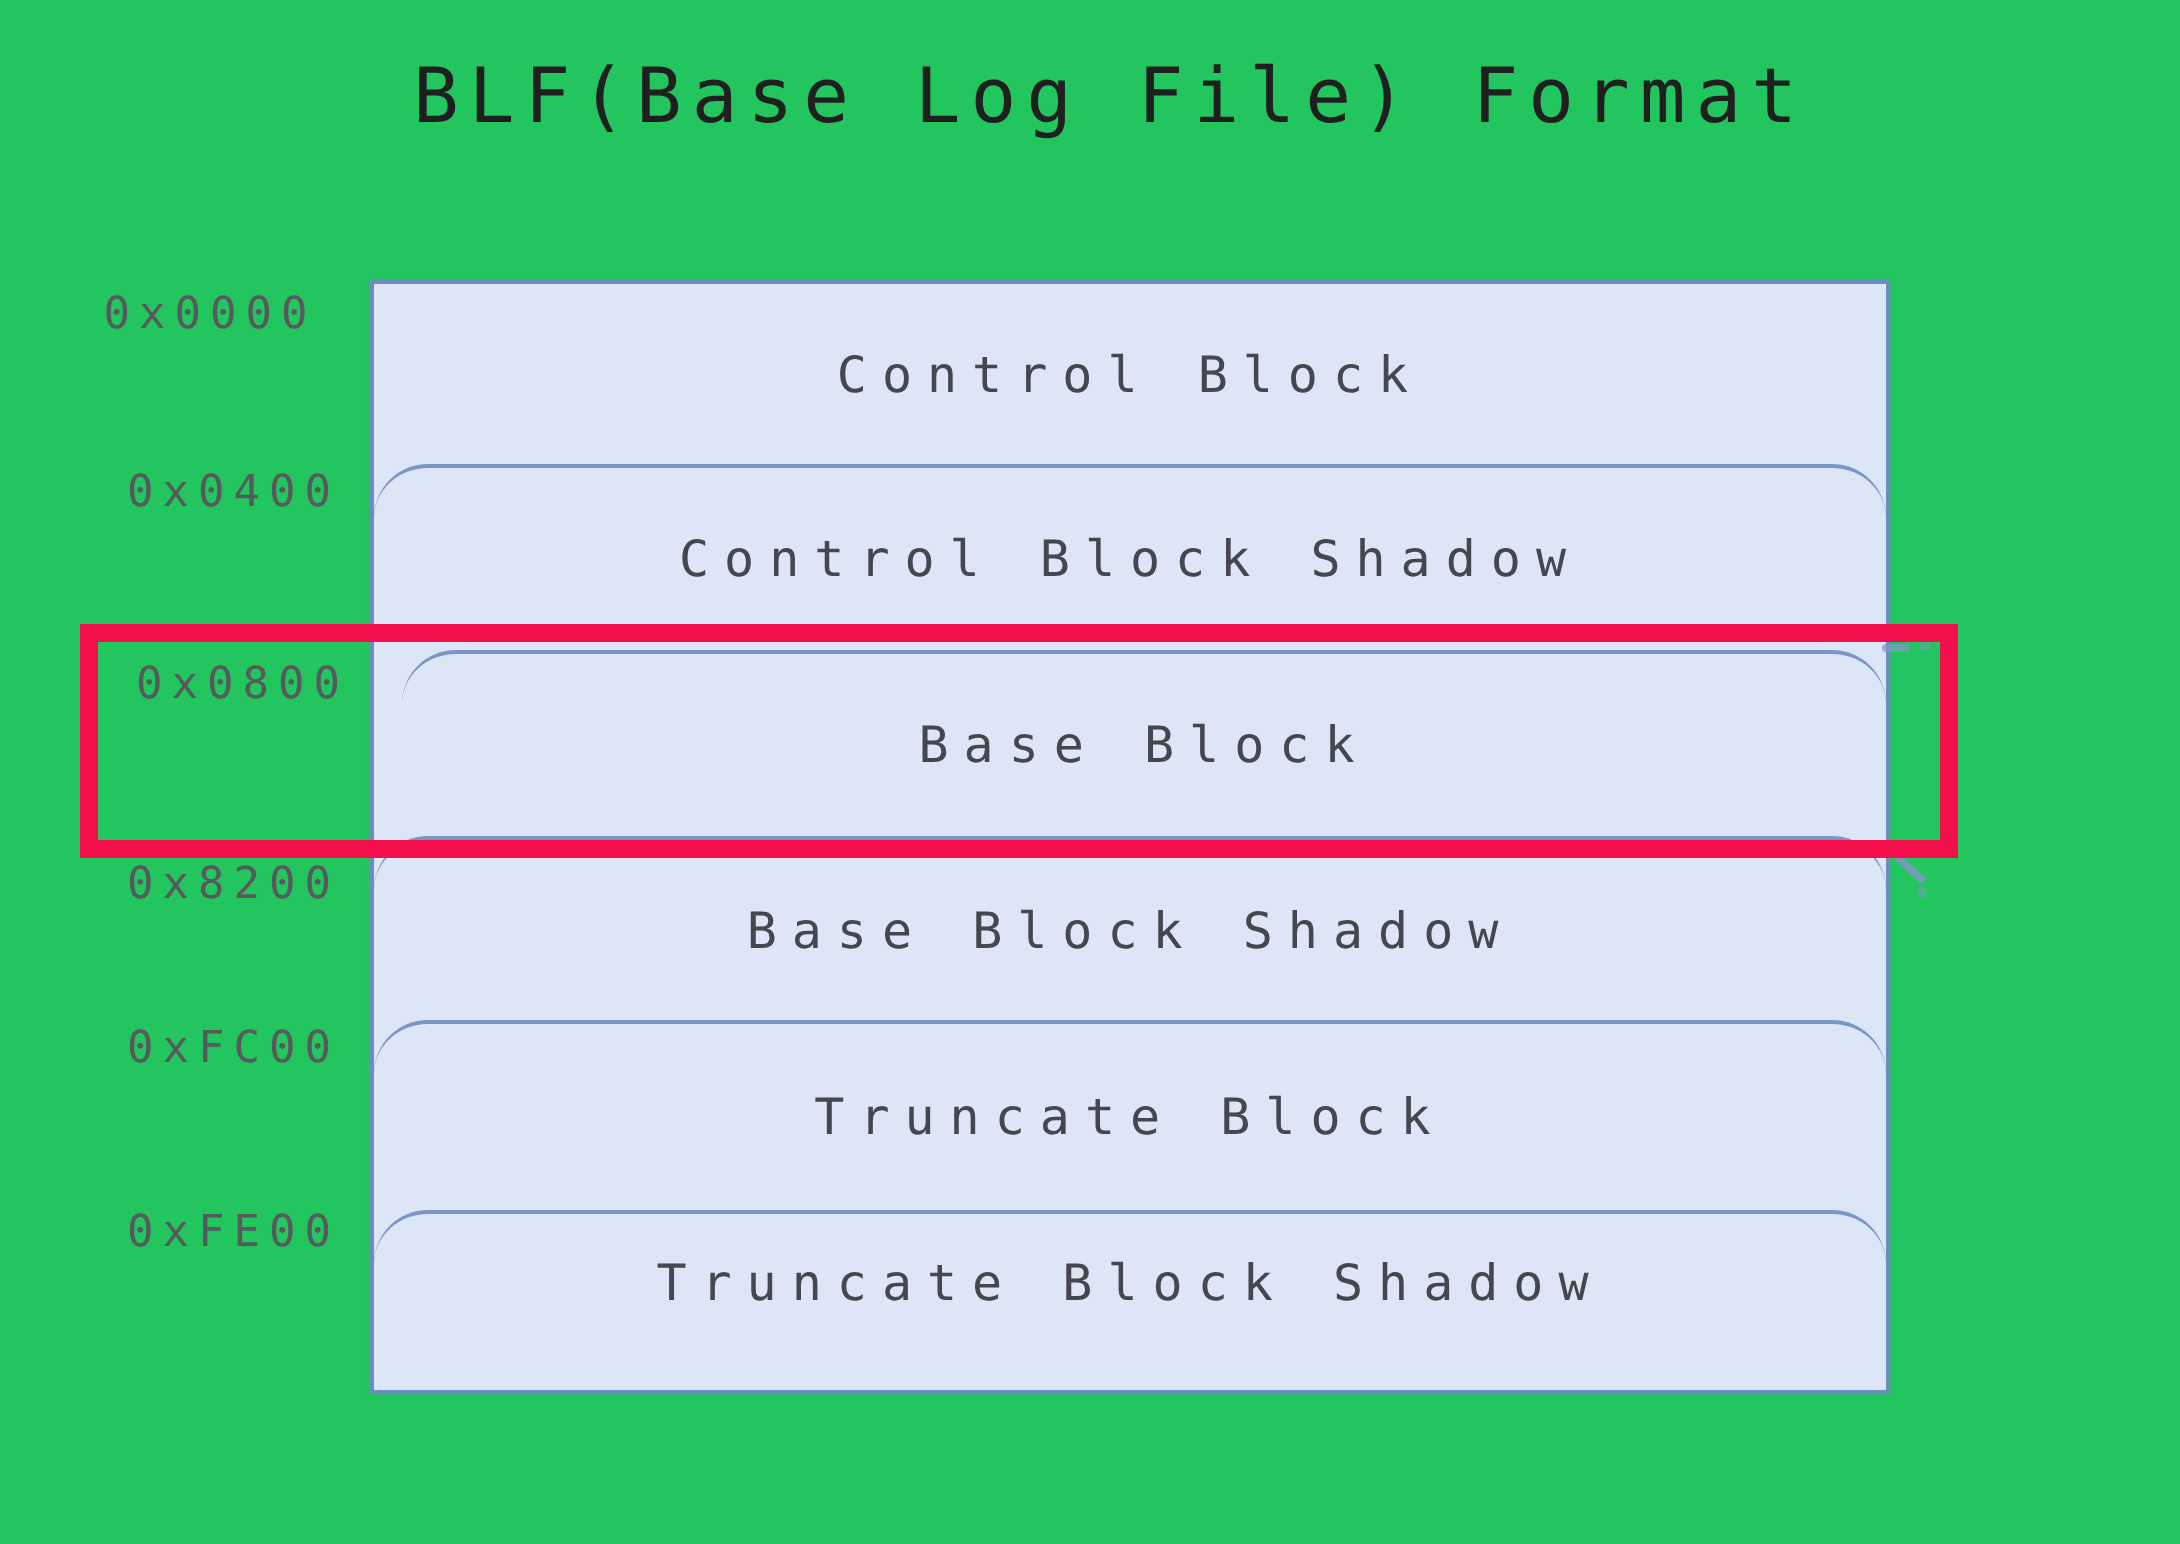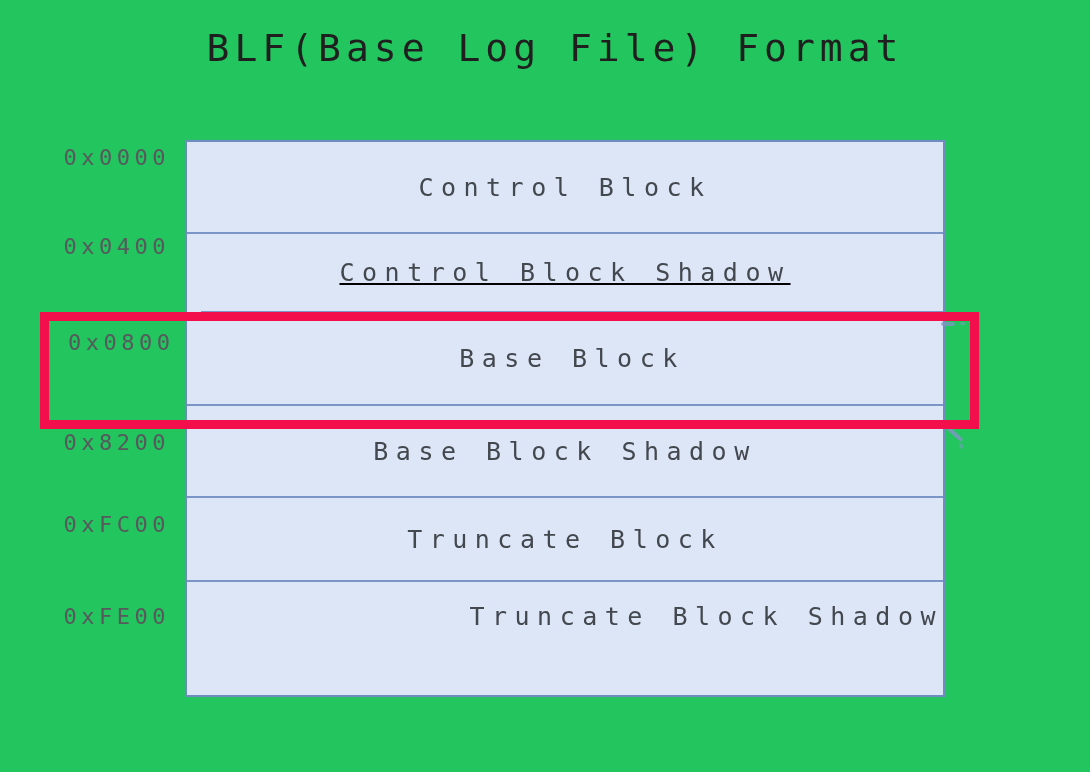--- a/index.html
+++ b/index.html
@@ -38,48 +38,49 @@
     border:2px solid var(--block-border);
     background:var(--block-fill);
     display:flex;
     flex-direction:column;
     box-shadow:0 0 1px rgba(111,140,192,0.6);
   }
   .row{
     display:flex;
     align-items:center;
     justify-content:center;
+    border-radius:27px;
   }
   .row + .row{
     border-top:2px solid var(--divider);
   }
   .row-label{
     font-size:25px;
     letter-spacing:7.5px;
     color:var(--label-text);
     white-space:nowrap;
   }
   .row-0{height:90px;}
-  .row-1{height:79px;text-decoration:underline;}
+  .row-1{height:93px;}
   .row-2{height:93px;margin-left:14px;}
   .row-3{height:92px;}
-  .row-4{height:84px;}
-  .row-5{height:71px;justify-content:flex-end;}
+  .row-4{height:95px;}
+  .row-5{height:71px;}
   .address{
     position:absolute;
     left:40px;
     width:130px;
     text-align:right;
     font-size:22px;
     line-height:24px;
     letter-spacing:4.5px;
     color:var(--address-text);
     white-space:nowrap;
   }
-  .addr-0{top:146px;}
+  .addr-0{top:146px;text-align:center;}
   .addr-1{top:235px;}
   .addr-2{top:331px;padding-left:28px;}
   .addr-3{top:415px;margin-top:16px;}
   .addr-4{top:513px;}
   .addr-5{top:605px;}
   .highlight-box{
     position:absolute;
     left:40px; top:312px;
     width:939px; height:117px;
     border:9px solid var(--highlight);

